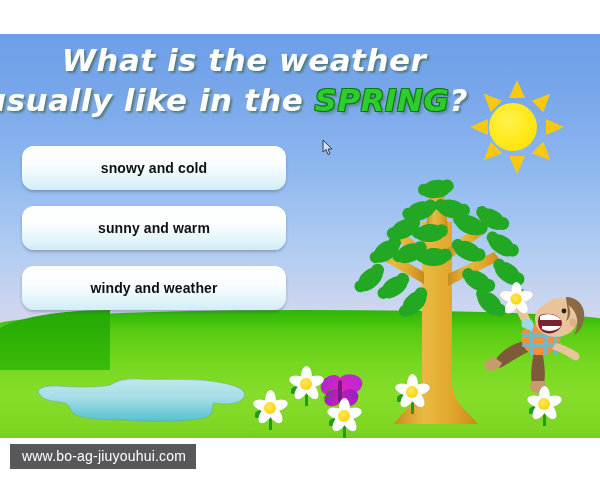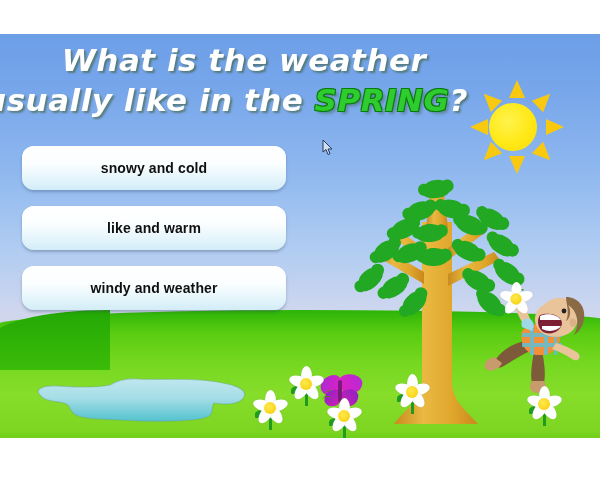--- a/index.html
+++ b/index.html
@@ -471,29 +471,30 @@
     <div class="title-wrap">
       <div class="title-line">What is the weather</div>
       <div class="title-line title-line-2"><span>usually like in the </span><span class="spring">SPRING</span><span class="qmark">?</span></div>
     </div>
 
     <div class="answers">
       <div class="answer-btn">
         <span>snowy and cold</span>
       </div>
       <div class="answer-btn">
-        <span>like and warm</span>
+        <span>sunny and warm</span>
       </div>
       <div class="answer-btn">
         <span>windy and weather</span>
       </div>
     </div>
 
   </div>
 
   <div class="cursor">
     <svg width="12" height="17" viewBox="0 0 12 17">
       <path d="M1,1 L1,13 L4,10.5 L6,15.5 L8,14.7 L6,10 L10,10 Z" fill="#cfe0f5" stroke="#2a3a55" stroke-width="1"></path>
     </svg>
   </div>
 
+  <div class="watermark">www.bo-ag-jiuyouhui.com</div>
 
 </div>
 
 </body></html>

